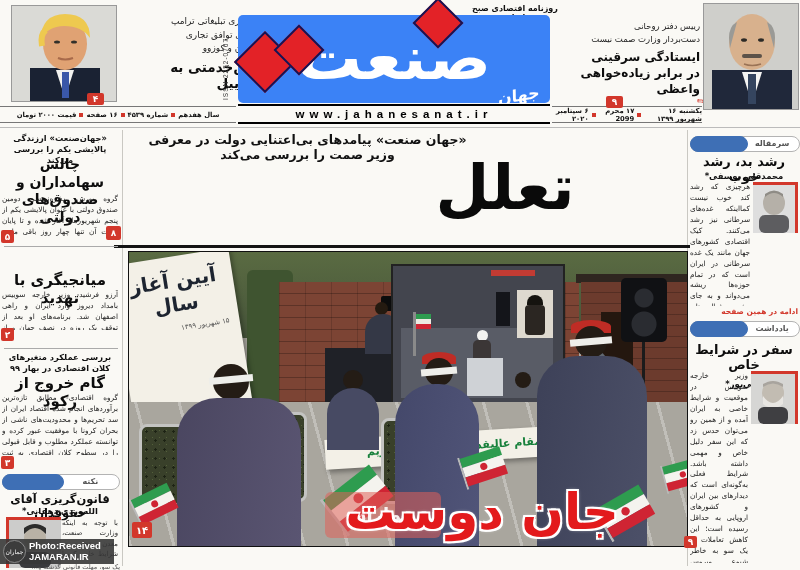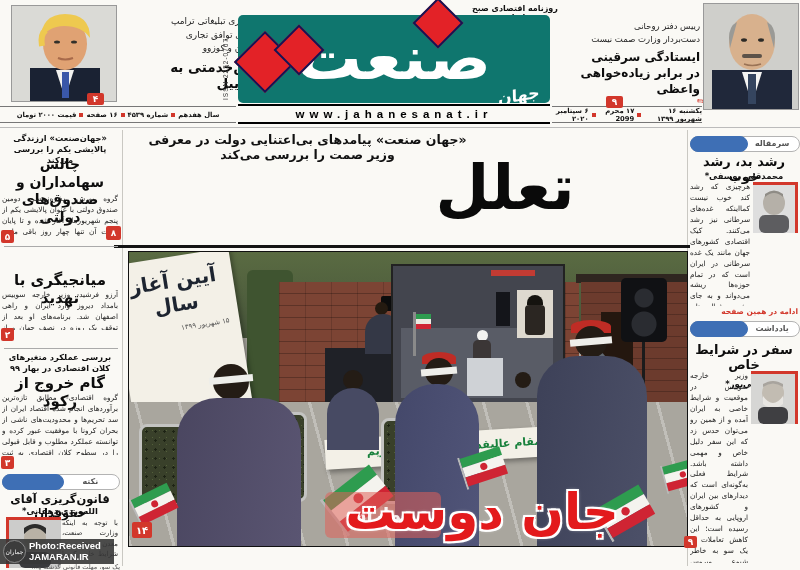--- a/index.html
+++ b/index.html
@@ -6,21 +6,21 @@
   body{font-family:"DejaVu Sans",sans-serif;background:#888;}
   #page{position:relative;width:800px;height:570px;background:#faf9f5;overflow:hidden;margin:0 auto;}
   .abs{position:absolute;}
   .rtl{direction:rtl;}
   .ctr{text-align:center;}
   
   .portrait{border:1px solid #999;background:#d8d8d4;overflow:hidden;}
   .kicker-s{font-size:9px;line-height:1.5;color:#222;font-weight:500;}
   .head-s{font-weight:bold;color:#0d0d0d;}
   .tag{background:#d2372b;color:#fff;font-weight:bold;font-size:9px;display:flex;align-items:center;justify-content:center;border-radius:2px;z-index:30;}
-  .logo-box{background:#0f766e;border-radius:5px;}
+  .logo-box{background:#3b82f6;border-radius:5px;}
   .logo-main{width:100%;height:100%;color:#fff;font-weight:bold;font-size:60px;line-height:86px;text-align:center;transform:scaleX(1.08);}
   .logo-script{position:absolute;right:10px;bottom:-2px;color:#fff;font-size:16px;font-weight:bold;transform:rotate(-9deg) skewX(-8deg);}
   .diamond{background:#e32227;border:2px solid #141456;transform:rotate(45deg);z-index:5;}
   .url-strip{border-top:2px solid #000;border-bottom:2px solid #000;font-family:"Liberation Sans",sans-serif;font-weight:bold;font-size:11.5px;letter-spacing:5px;text-align:center;line-height:16px;color:#000;}
   .issn{writing-mode:vertical-rl;transform:rotate(180deg);font-size:6.5px;color:#333;letter-spacing:1px;font-family:"Liberation Sans",sans-serif;}
   .dstrip{border-top:1px solid #777;border-bottom:1px solid #777;display:flex;align-items:center;justify-content:center;font-size:6.8px;font-weight:bold;color:#111;direction:rtl;}
   .sep{width:4px;height:4px;background:#d2372b;display:inline-block;margin:0 3px;flex:0 0 auto;}
   
   .vrule{width:1px;background:#c9c8c2;}
   .hrule{height:1px;background:#aaa;}

